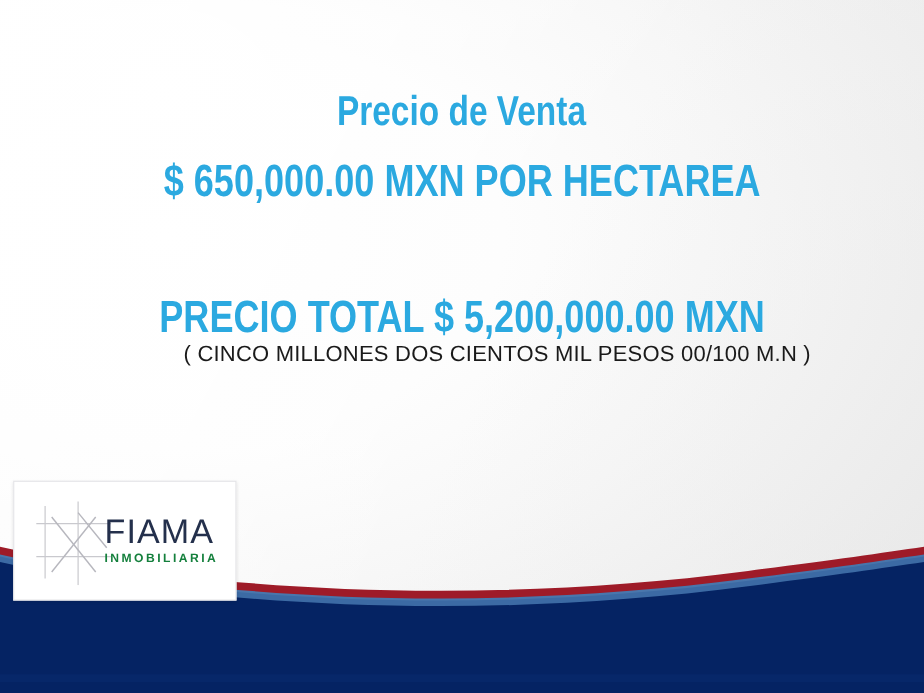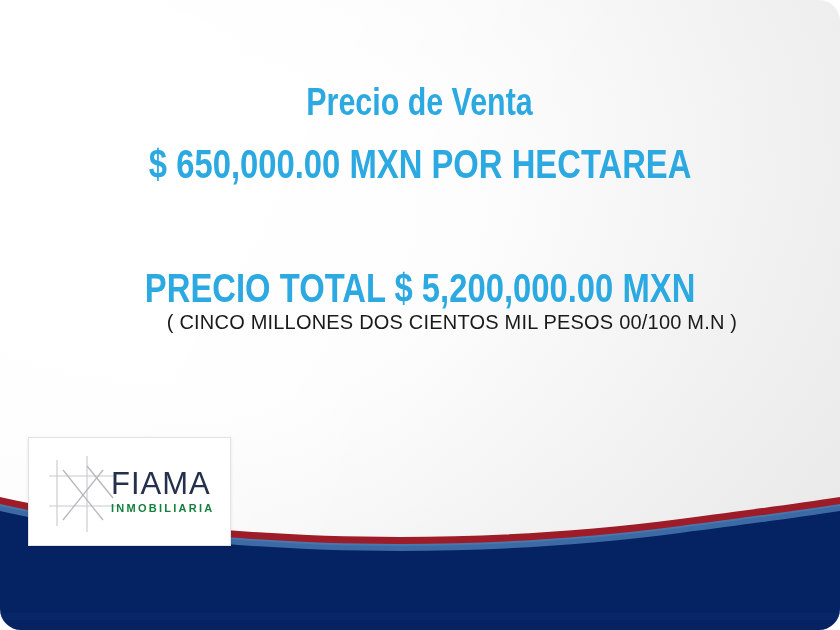--- a/index.html
+++ b/index.html
@@ -10,21 +10,20 @@
   body {
     font-family: "Liberation Sans", sans-serif;
   }
 
   #slide {
     position: relative;
     width: 840px;
     height: 630px;
     overflow: hidden;
     background: #ffffff;
-    border-radius: 21px;
   }
 
   
   .bg-base {
     position: absolute;
     inset: 0;
     background:
       radial-gradient(130% 110% at 18% 34%,
          #ffffff 0%,
          #fdfdfd 28%,
@@ -114,21 +113,21 @@
     font-weight: normal;
     line-height: 28px;
     white-space: nowrap;
     letter-spacing: 0.2px;
     padding-left: 32px;
   }
 
   
   .logo-card {
     position: absolute;
-    left: 28px;
+    left: 12px;
     top: 437px;
     width: 201px;
     height: 107px;
     background: #ffffff;
     border: 1px solid #e3e3e6;
     box-shadow: 0 1px 3px rgba(0,0,0,0.10);
     overflow: hidden;
   }
   .logo-inner {
     position: relative;

